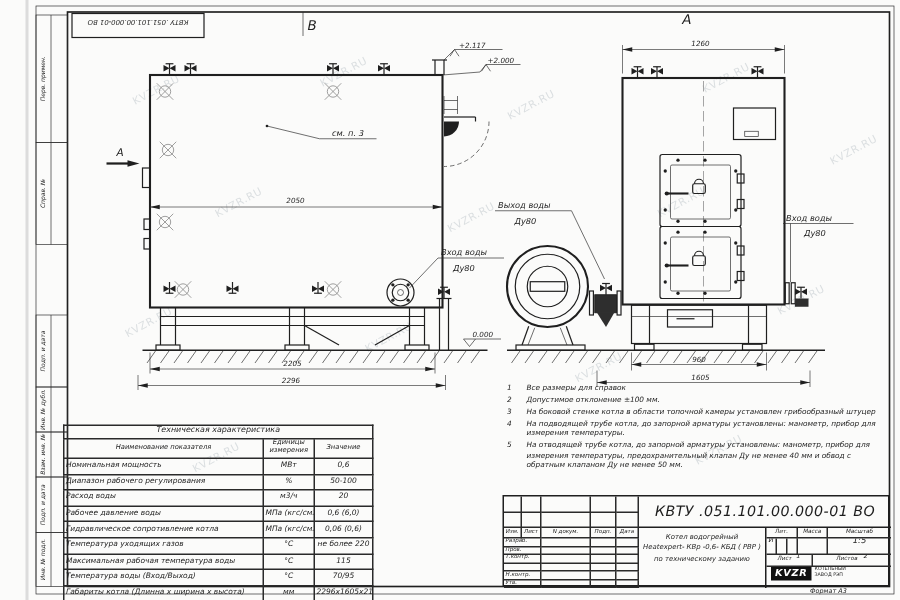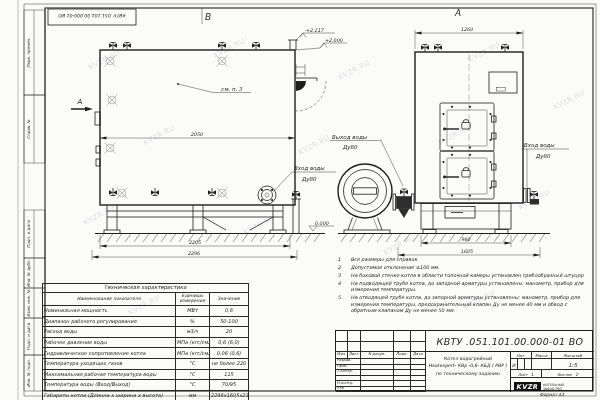--- a/index.html
+++ b/index.html
@@ -25,21 +25,21 @@
       font-style:italic;color:#1d1d1d}
   .tt td{border:.7px solid #2a2a2a;font-size:5px;line-height:1.05;padding:0 1px;height:9.6px;
          overflow:hidden;white-space:nowrap}
   .tt td.hd{font-size:4.5px;text-align:center;white-space:normal}
   .tt td.ti{font-size:5.3px;text-align:center;height:8px}
   .tt td.ct{text-align:center}
   
   .tb{left:335px;top:330px;width:258px;height:61px;border:1.1px solid #1f1f1f;box-sizing:border-box;
       font-style:italic;color:#1d1d1d}
   .tb .cell{position:absolute;box-sizing:border-box;border-right:.6px solid #2a2a2a;border-bottom:.6px solid #2a2a2a;
-            font-size:3.8px;line-height:1;display:flex;align-items:flex-end;justify-content:center;overflow:hidden}
+            font-size:3.8px;line-height:1;display:flex;align-items:flex-start;justify-content:center;overflow:hidden}
   .tbL{position:absolute;left:0;top:0;width:90px;height:61px;display:grid;
        grid-template-columns:12px 13px 33px 17px 15px;grid-template-rows:10.5px 10.5px 7px repeat(6,5.54px)}
   .tbL div{box-sizing:border-box;border-right:.6px solid #2a2a2a;border-bottom:.6px solid #2a2a2a;
            font-size:3.7px;line-height:1;display:flex;align-items:center;padding-left:1px;overflow:hidden}
   .tbL .cc{justify-content:center;padding-left:0}
   .tbL .sp{grid-column:1/3}
   .doc{position:absolute;left:90px;top:0;width:168px;height:21px;border-bottom:.8px solid #1f1f1f;
        box-sizing:border-box;display:flex;align-items:center;justify-content:center;
        font-size:9.5px;letter-spacing:.3px;white-space:nowrap}
   .desig{position:absolute;left:90px;top:21px;width:85px;height:40px;border-right:.8px solid #1f1f1f;

